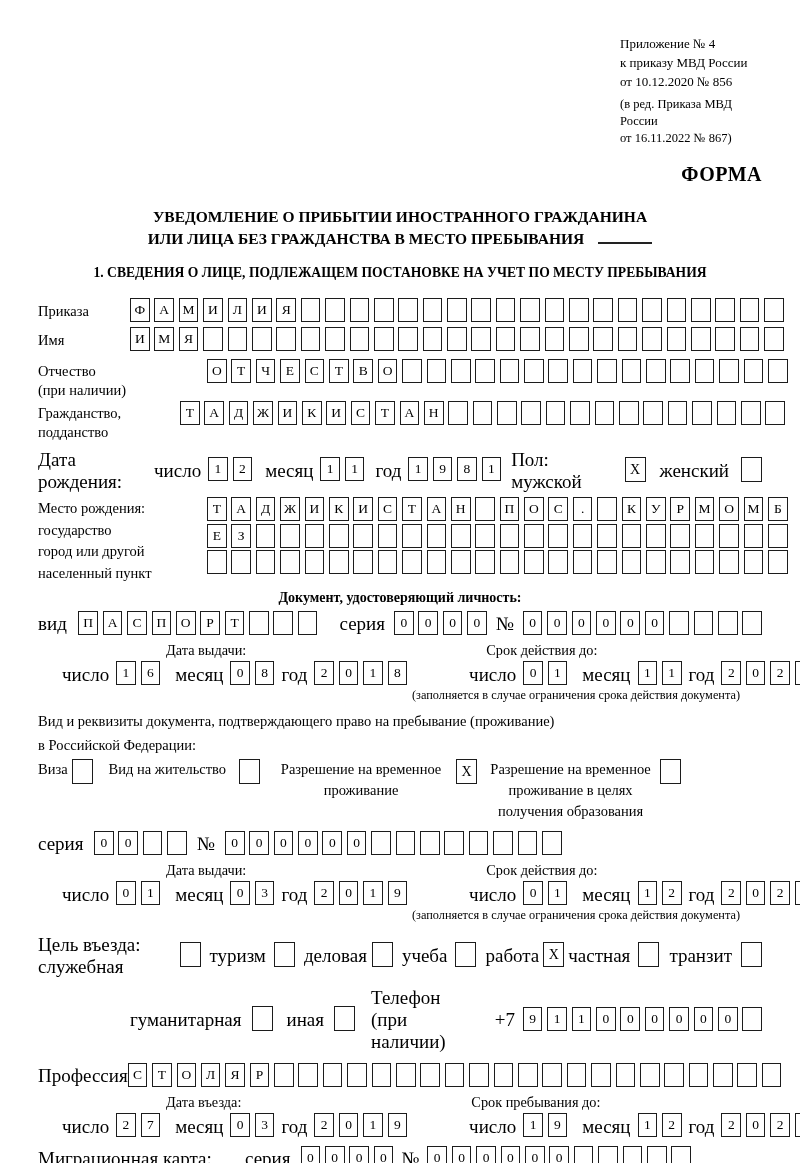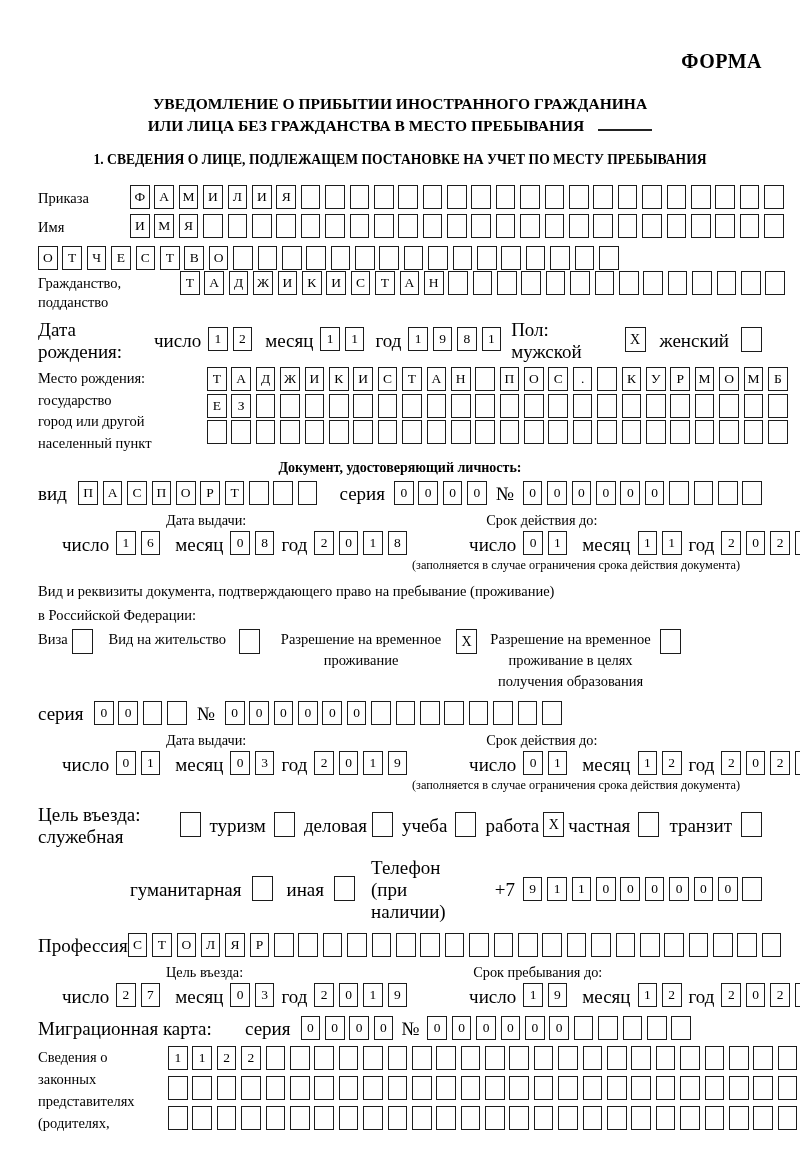--- a/index.html
+++ b/index.html
@@ -40,20 +40,29 @@
   .permits { margin-top:3px; gap:0; }
   .pg { display:inline-flex; align-items:flex-start; }
   .pg .lblc { font-size:14.5px; line-height:21px; text-align:center; }
   .dhdr { display:flex; font-size:14.3px; margin-top:7px; }
 </style>
 </head>
 <body>
 
 <div class="page">
 
+  <div class="appendix">
+    <div>Приложение № 4</div>
+    <div>к приказу МВД России</div>
+    <div>от 10.12.2020 № 856</div>
+    <div class="appendix-note">
+      <div>(в ред. Приказа МВД России</div>
+      <div>от 16.11.2022 № 867)</div>
+    </div>
+  </div>
   <div class="forma">ФОРМА</div>
 
   <div class="title">
     <div>УВЕДОМЛЕНИЕ О ПРИБЫТИИ ИНОСТРАННОГО ГРАЖДАНИНА</div>
     <div><span>ИЛИ ЛИЦА БЕЗ ГРАЖДАНСТВА В МЕСТО ПРЕБЫВАНИЯ</span><span class="uline"></span></div>
   </div>
 
   <div class="sect">1. СВЕДЕНИЯ О ЛИЦЕ, ПОДЛЕЖАЩЕМ ПОСТАНОВКЕ НА УЧЕТ ПО МЕСТУ ПРЕБЫВАНИЯ</div>
 
   <div class="frow" style="margin-top:17px;">
@@ -116,20 +125,24 @@
         <span class="cell"></span>
         <span class="cell"></span>
         <span class="cell"></span>
         <span class="cell"></span>
         <span class="cell"></span>
         <span class="cell"></span>
       </span>
   </div>
 
   <div class="frow" style="margin-top:8px;">
+    <span class="lbl2 w169">
+      <span>Отчество</span><br>
+      <span>(при наличии)</span>
+    </span>
     <span class="boxes">
         <span class="cell">О</span>
         <span class="cell">Т</span>
         <span class="cell">Ч</span>
         <span class="cell">Е</span>
         <span class="cell">С</span>
         <span class="cell">Т</span>
         <span class="cell">В</span>
         <span class="cell">О</span>
         <span class="cell"></span>
@@ -571,21 +584,21 @@
         <span class="cell"></span>
         <span class="cell"></span>
         <span class="cell"></span>
         <span class="cell"></span>
         <span class="cell"></span>
         <span class="cell"></span>
       </span>
   </div>
 
   <div class="dhdr">
-    <span style="margin-left:128px;">Цель въезда:</span>
+    <span style="margin-left:128px;">Дата въезда:</span>
     <span style="margin-left:230px;">Срок пребывания до:</span>
   </div>
   <div class="frow" style="margin-top:2px; align-items:center;">
     <span class="dg" style="margin-left:24px;">
       <span class="inlbl">число</span>
       <span class="boxes">
           <span class="cell">2</span>
           <span class="cell">7</span>
         </span>
       <span class="inlbl" style="margin-left:8px;">месяц</span>

